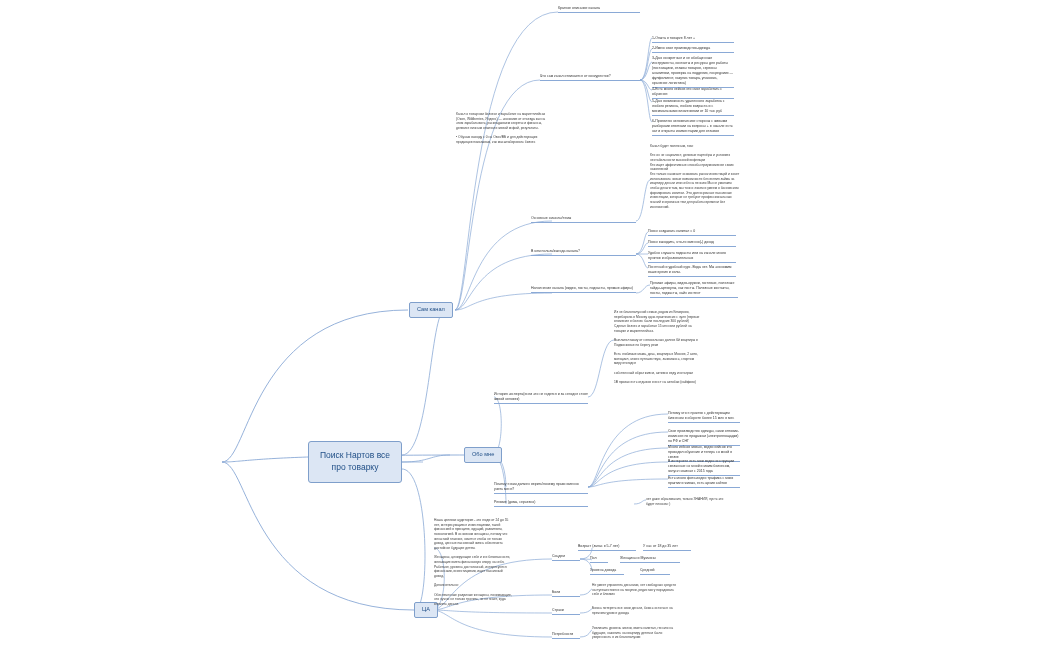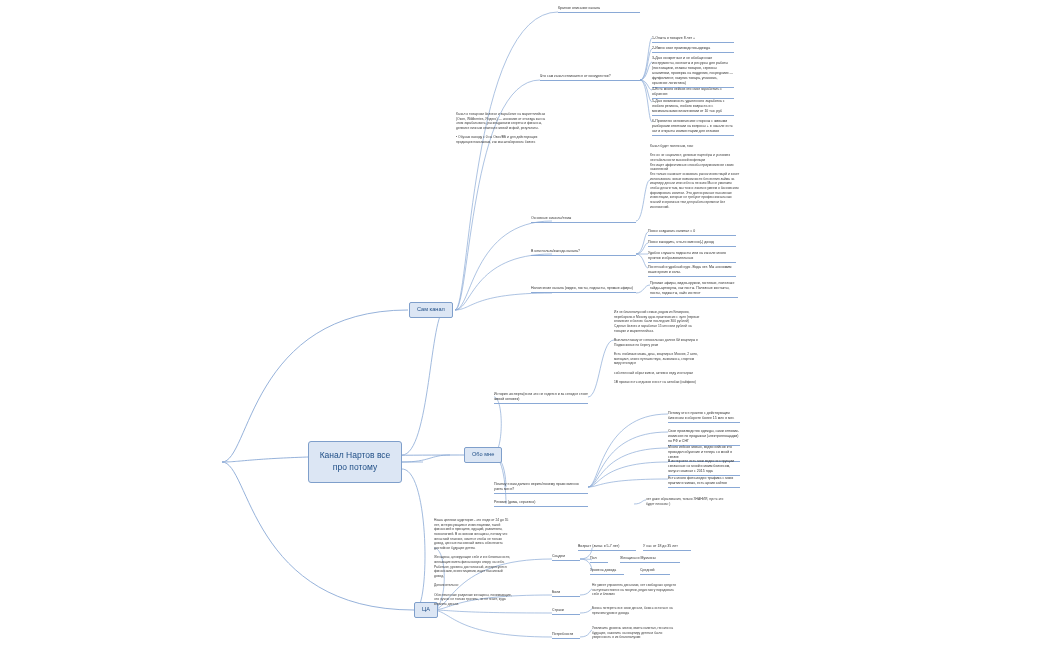--- a/index.html
+++ b/index.html
@@ -148,21 +148,21 @@
       <path d="M580,559 C592,559 592,560 592,560"></path>
       <path d="M580,559 C592,559 592,571 592,571"></path>
 
       <path d="M580,595 C590,595 590,589 592,589"></path>
       <path d="M580,613 C590,613 590,609 592,609"></path>
       <path d="M580,637 C590,637 590,630 592,630"></path>
     </g>
   </svg>
 
   <div class="root-node">
-    <span>Канал Нартов все про потому</span>
+    <span>Поиск Нартов все про товарку</span>
   </div>
 
   <div class="branch-node" style="left:409px; top:302px;">
     <span>Сам канал</span>
   </div>
 
   <div class="branch-node" style="left:464px; top:447px;">
     <span>Обо мне</span>
   </div>
 

